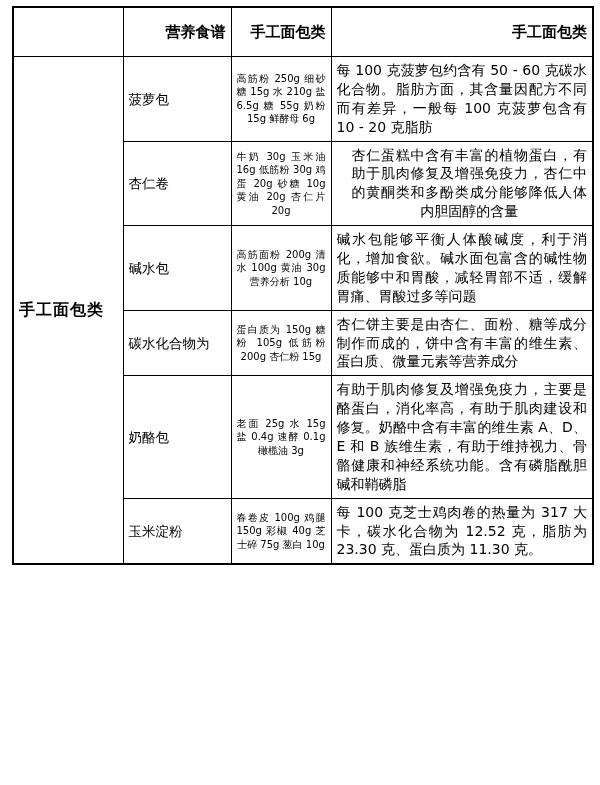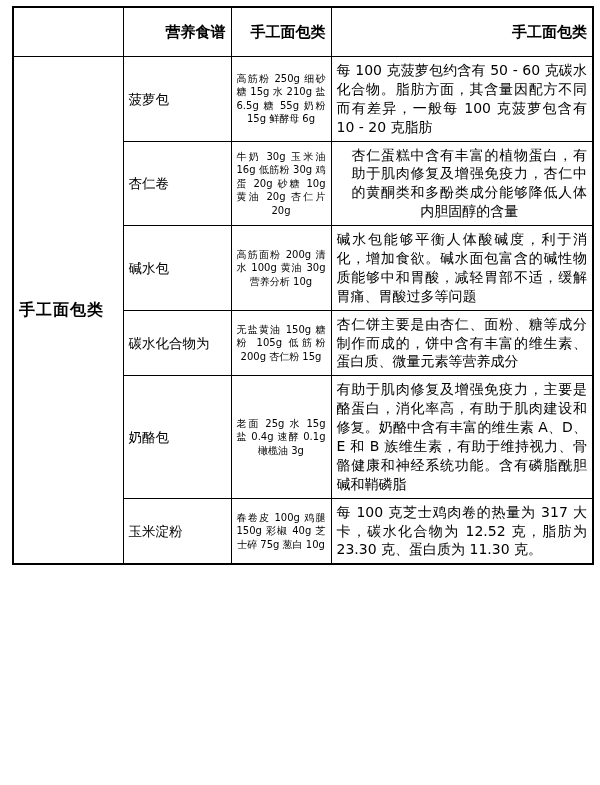--- a/index.html
+++ b/index.html
@@ -106,21 +106,21 @@
         <td class="material-cell">牛奶 30g 玉米油 16g 低筋粉 30g 鸡蛋 20g 砂糖 10g 黄油 20g 杏仁片 20g</td>
         <td class="analysis-cell centered-last">杏仁蛋糕中含有丰富的植物蛋白，有助于肌肉修复及增强免疫力，杏仁中的黄酮类和多酚类成分能够降低人体内胆固醇的含量</td>
       </tr>
       <tr>
         <td class="name-cell">碱水包</td>
         <td class="material-cell">高筋面粉 200g 清水 100g 黄油 30g 营养分析 10g</td>
         <td class="analysis-cell">碱水包能够平衡人体酸碱度，利于消化，增加食欲。碱水面包富含的碱性物质能够中和胃酸，减轻胃部不适，缓解胃痛、胃酸过多等问题</td>
       </tr>
       <tr>
         <td class="name-cell">碳水化合物为</td>
-        <td class="material-cell">无盐黄油 150g 糖粉 105g 低筋粉 200g 杏仁粉 15g</td>
+        <td class="material-cell">蛋白质为 150g 糖粉 105g 低筋粉 200g 杏仁粉 15g</td>
         <td class="analysis-cell">杏仁饼主要是由杏仁、面粉、糖等成分制作而成的，饼中含有丰富的维生素、蛋白质、微量元素等营养成分</td>
       </tr>
       <tr>
         <td class="name-cell">奶酪包</td>
         <td class="material-cell">老面 25g 水 15g 盐 0.4g 速酵 0.1g 橄榄油 3g</td>
         <td class="analysis-cell">有助于肌肉修复及增强免疫力，主要是酪蛋白，消化率高，有助于肌肉建设和修复。奶酪中含有丰富的维生素 A、D、E 和 B 族维生素，有助于维持视力、骨骼健康和神经系统功能。含有磷脂酰胆碱和鞘磷脂</td>
       </tr>
       <tr>
         <td class="name-cell">玉米淀粉</td>
         <td class="material-cell">春卷皮 100g 鸡腿 150g 彩椒 40g 芝士碎 75g 葱白 10g</td>

